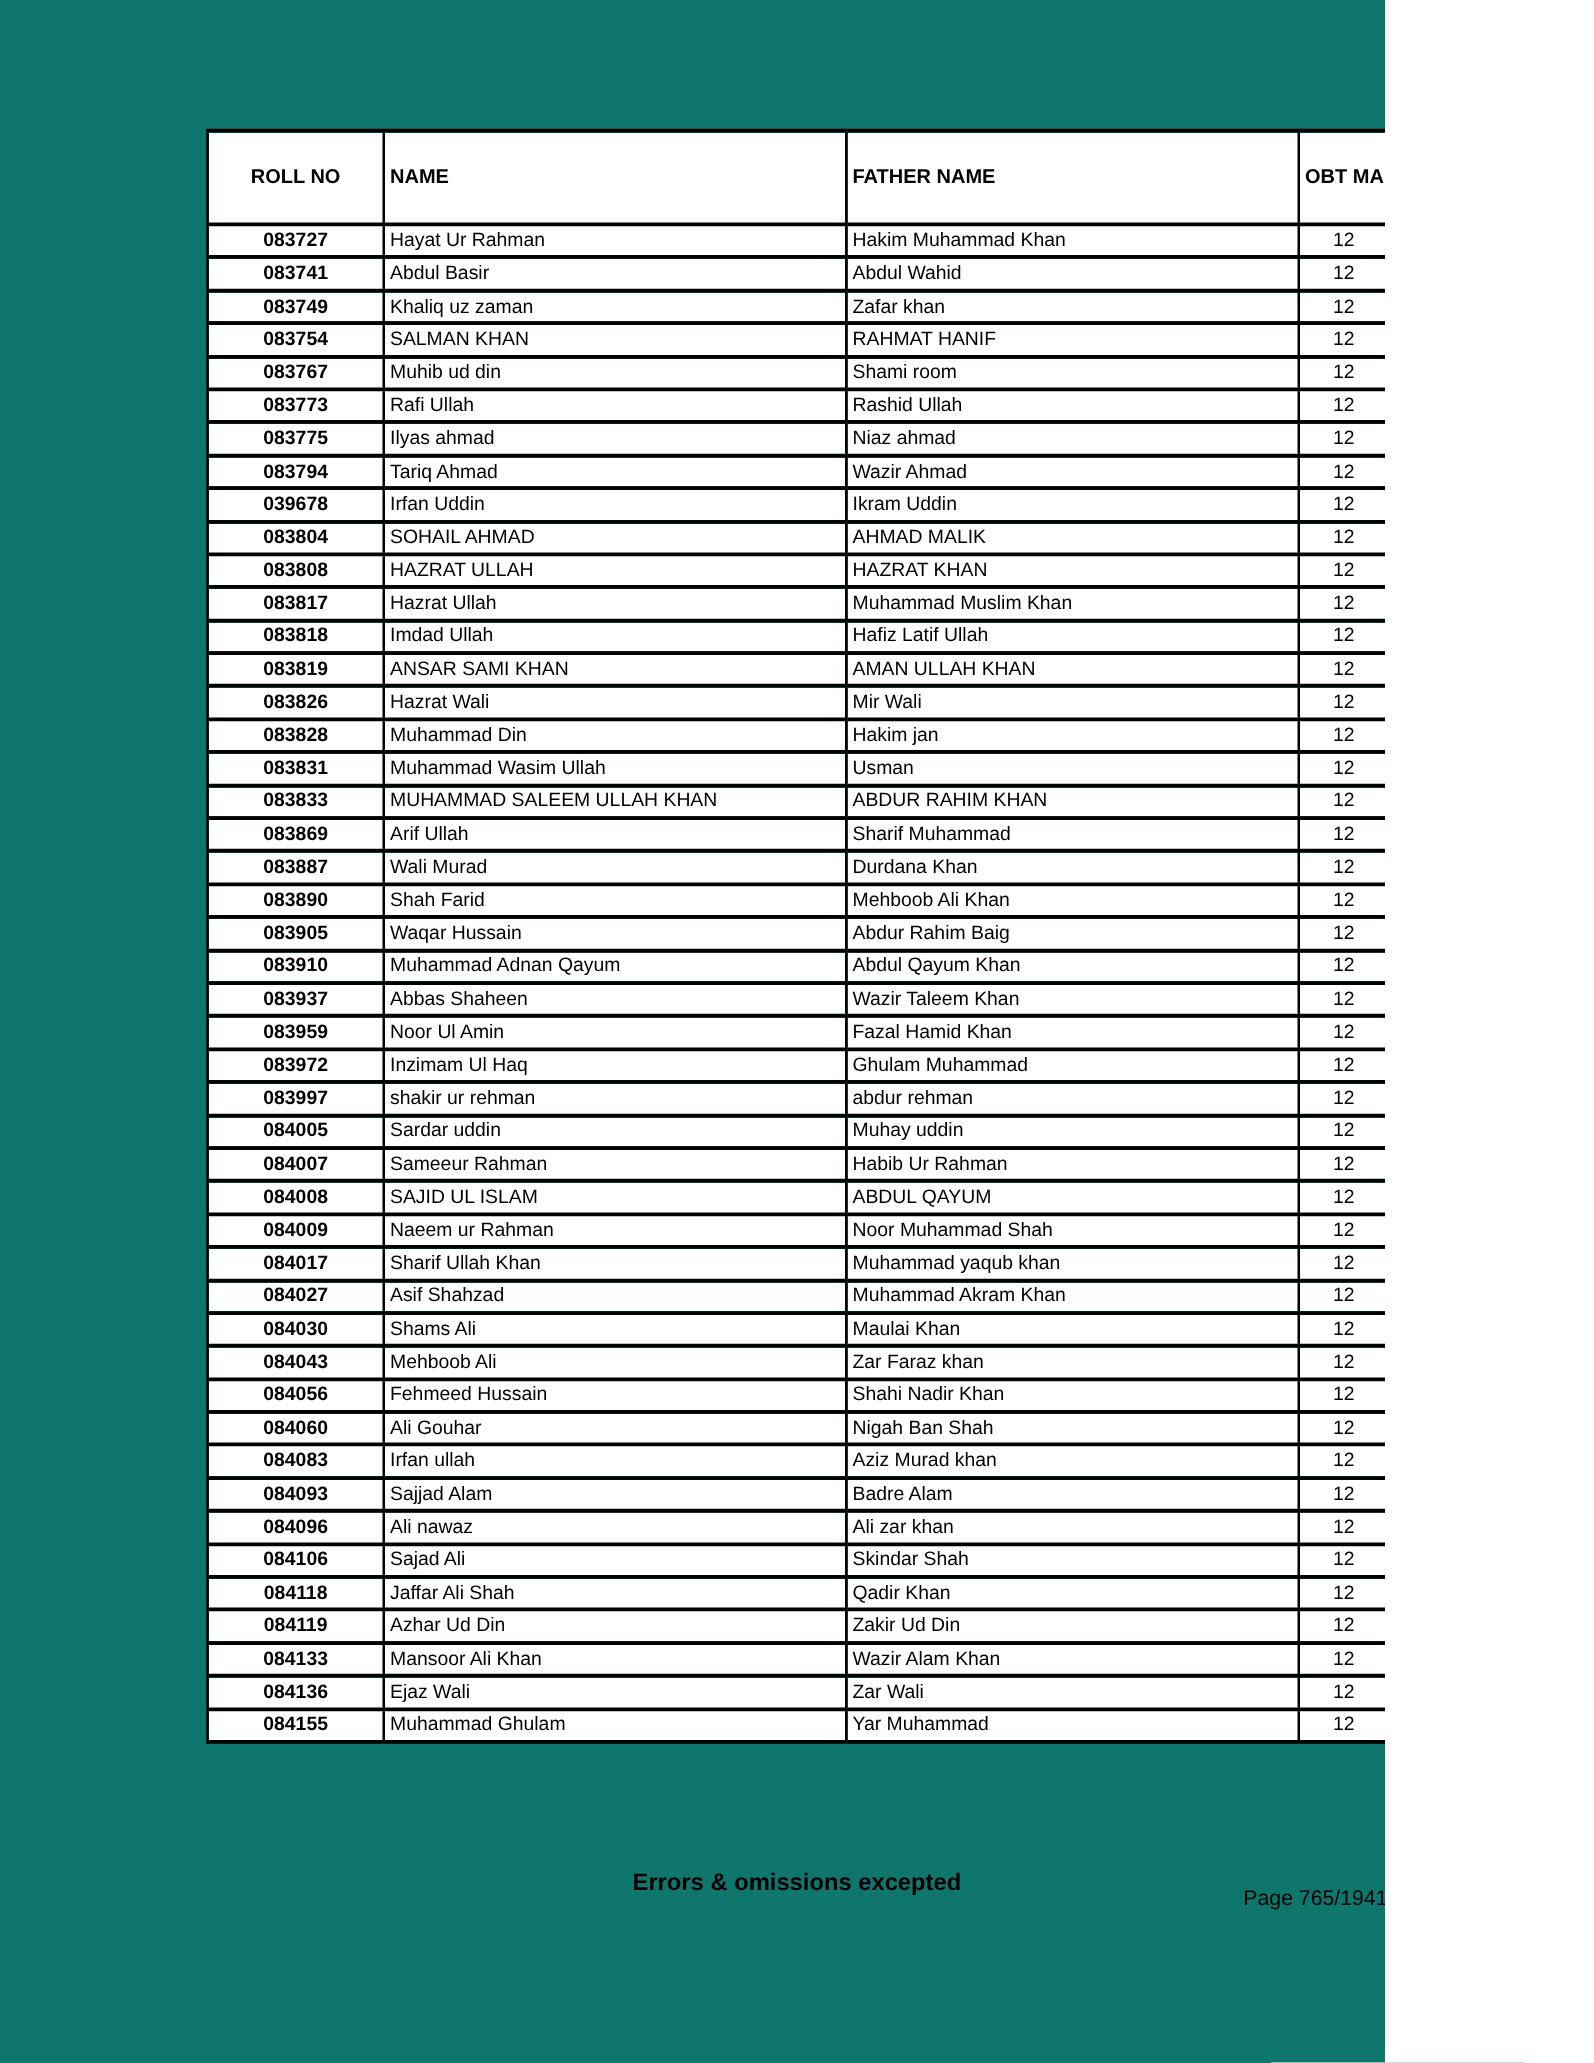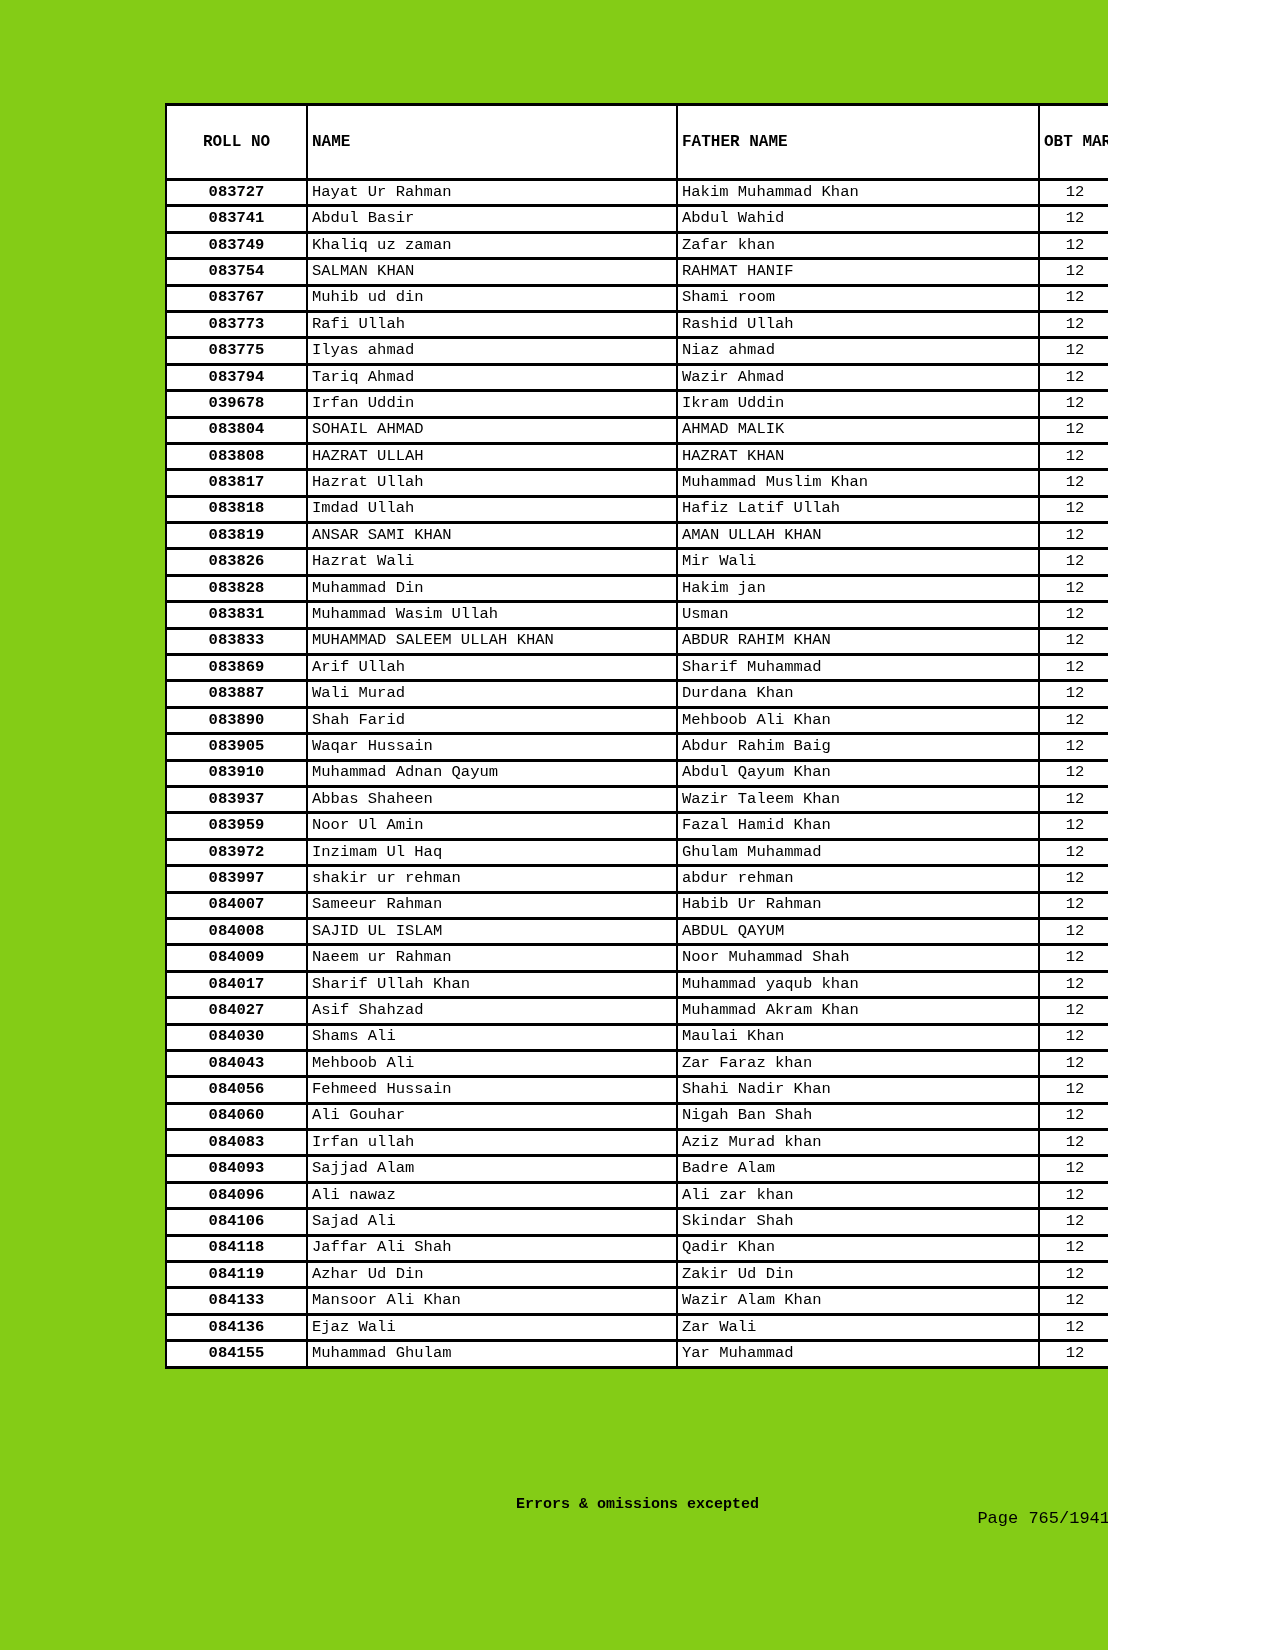--- a/index.html
+++ b/index.html
@@ -4,22 +4,22 @@
 <style>
   html, body {
     margin: 0;
     padding: 0;
     background: #ffffff;
   }
   .page {
     position: relative;
     width: 1108px;
     height: 1650px;
-    background: #84cc16;
-    font-family: Liberation Mono, monospace;
+    background: #0f766e;
+    font-family: Liberation Sans, sans-serif;
     color: #000000;
     overflow: hidden;
   }
   table.results {
     position: absolute;
     left: 165px;
     top: 103px;
     width: 945px;
     border-collapse: collapse;
     table-layout: fixed;
@@ -67,21 +67,21 @@
     top: 1496px;
     width: 1275px;
     height: 24px;
   }
   .footer-note {
     position: absolute;
     left: 0;
     right: 0;
     text-align: center;
     font-weight: bold;
-    font-size: 15px;
+    font-size: 19px;
   }
   .footer-page {
     position: absolute;
     right: 165px;
     font-size: 17px;
     margin-top: 13px;
   }
 </style>
 </head>
 <body>
@@ -260,20 +260,26 @@
           <td>Ghulam Muhammad</td>
           <td>12</td>
         </tr>
         <tr>
           <td>083997</td>
           <td>shakir ur rehman</td>
           <td>abdur rehman</td>
           <td>12</td>
         </tr>
         <tr>
+          <td>084005</td>
+          <td>Sardar uddin</td>
+          <td>Muhay uddin</td>
+          <td>12</td>
+        </tr>
+        <tr>
           <td>084007</td>
           <td>Sameeur Rahman</td>
           <td>Habib Ur Rahman</td>
           <td>12</td>
         </tr>
         <tr>
           <td>084008</td>
           <td>SAJID UL ISLAM</td>
           <td>ABDUL QAYUM</td>
           <td>12</td>

